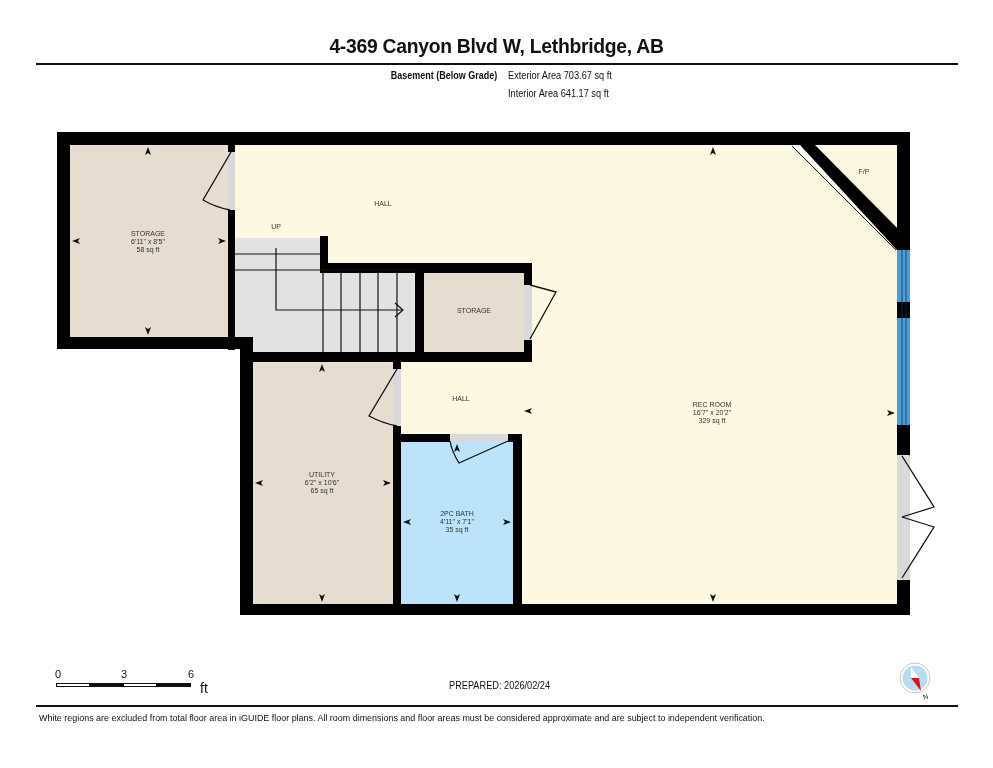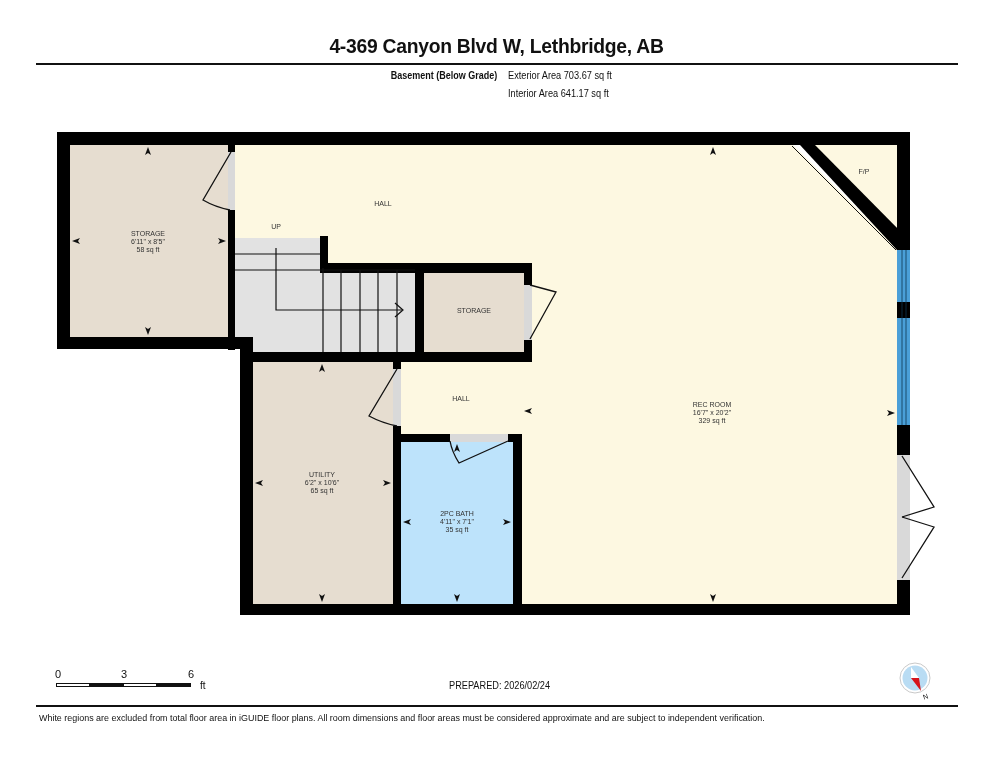--- a/index.html
+++ b/index.html
@@ -8,21 +8,21 @@
   .rule-top { position:absolute; left:36px; top:63px; width:922px; height:2px; background:#111; }
   .level-name { position:absolute; right:496px; top:70px; font-size:10px; font-weight:bold; transform:scaleX(0.9); transform-origin:right; }
   .area-line { position:absolute; left:508px; font-size:10px; transform:scaleX(0.92); transform-origin:left; }
   .area-ext { top:70px; }
   .area-int { top:88px; }
   svg.plan { position:absolute; left:0; top:0; }
   .rlabel { font-family:"Liberation Sans", sans-serif; font-size:7px; fill:#333; text-anchor:middle; }
   .scale { position:absolute; left:56px; top:668px; }
   .scale-num { position:absolute; top:0; font-size:11px; }
   .scale-bar { position:absolute; top:15px; height:4px; border:1px solid #111; box-sizing:border-box; }
-  .scale-unit { position:absolute; left:144px; top:12px; font-size:10px; }
+  .scale-unit { position:absolute; left:144px; top:12px; font-size:14px; }
   .prepared { position:absolute; left:449px; top:680px; font-size:10px; transform:scaleX(0.92); transform-origin:left; }
   .rule-bottom { position:absolute; left:36px; top:705px; width:922px; height:2px; background:#111; }
   .disclaimer { position:absolute; left:39px; top:712px; font-size:9.5px; transform:scaleX(0.94); transform-origin:left; white-space:nowrap; }
   .compass { position:absolute; left:899px; top:661px; width:36px; height:40px; }
 </style>
 </head>
 <body>
 
 <div class="title">4-369 Canyon Blvd W, Lethbridge, AB</div>
 <div class="rule-top"></div>

